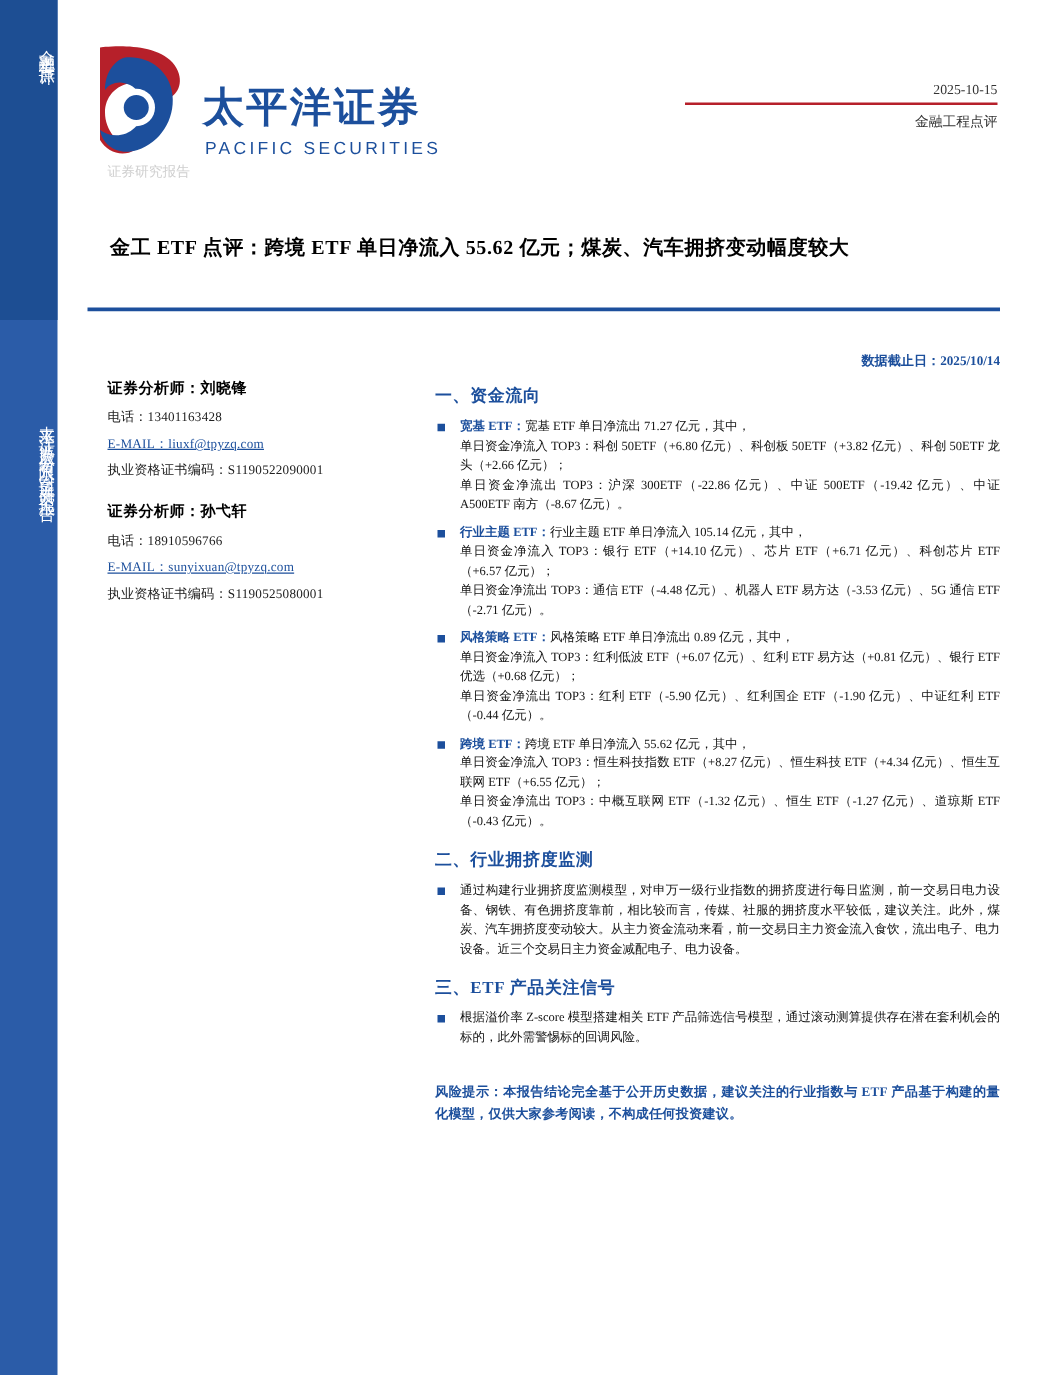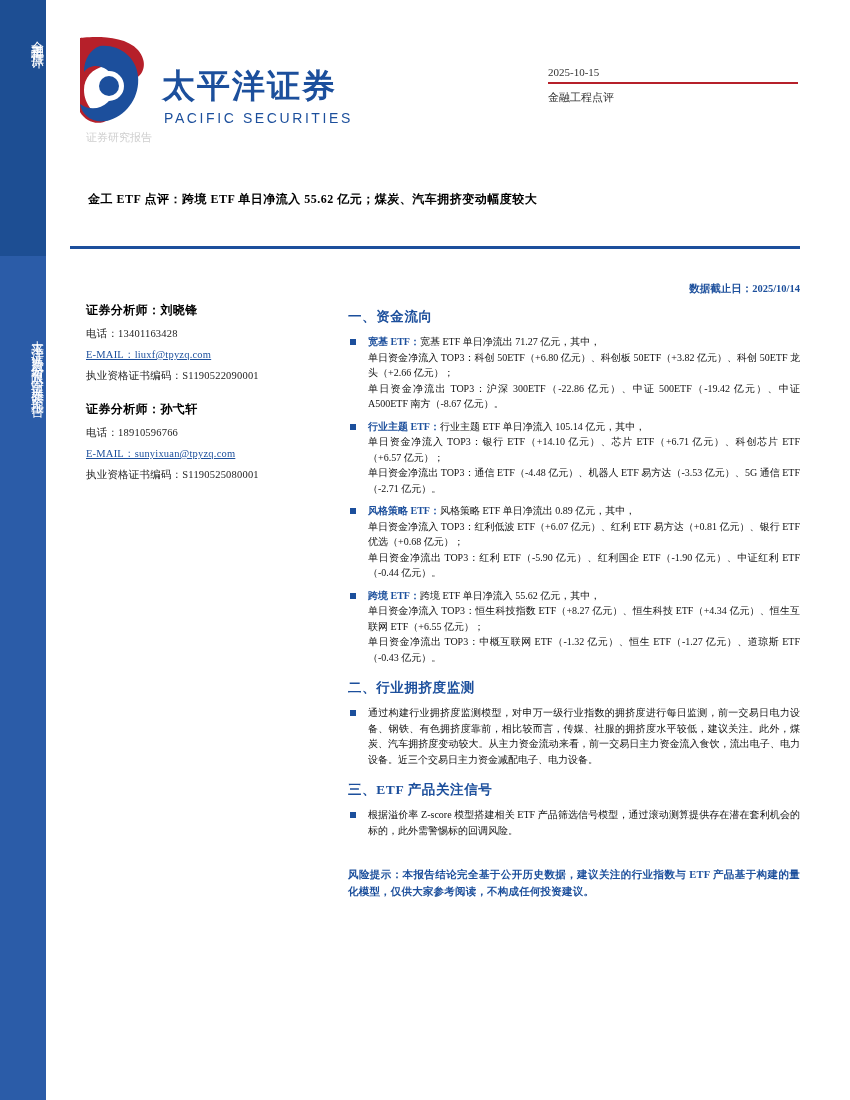--- a/index.html
+++ b/index.html
@@ -54,41 +54,41 @@
   }
   .logo-en {
     position: absolute; left: 86px; top: 80px;
     font-size: 14px; color: #1c4f9c;
     letter-spacing: 2.6px;
     font-family: "Liberation Sans", sans-serif;
   }
 
   .hdr-right {
     position: absolute; right: 52px; top: 66px;
-    width: 250px; 
+    width: 250px; text-align: right;
   }
   .hdr-date {
     font-size: 11px; color: #333; margin-bottom: 4px;
   }
   .hdr-rule {
     height: 2px; background: #b6202a; width: 100%;
     margin: 3px 0 6px 0;
   }
   .hdr-sub { font-size: 11px; color: #333; }
 
   .ghost-text {
     position: absolute; left: 86px; top: 130px;
     font-size: 11px; color: #cfcfcf;
   }
 
   
   .doc-title {
     position: absolute; left: 88px; top: 186px;
     width: 712px;
-    font-size: 12px; font-weight: bold; color: #000;
+    font-size: 16px; font-weight: bold; color: #000;
     letter-spacing: 0.5px;
     line-height: 26px;
   }
   .title-rule {
     position: absolute; left: 70px; top: 246px;
     width: 730px; height: 3px; background: #1c4f9c;
   }
 
   
   .info-col {

